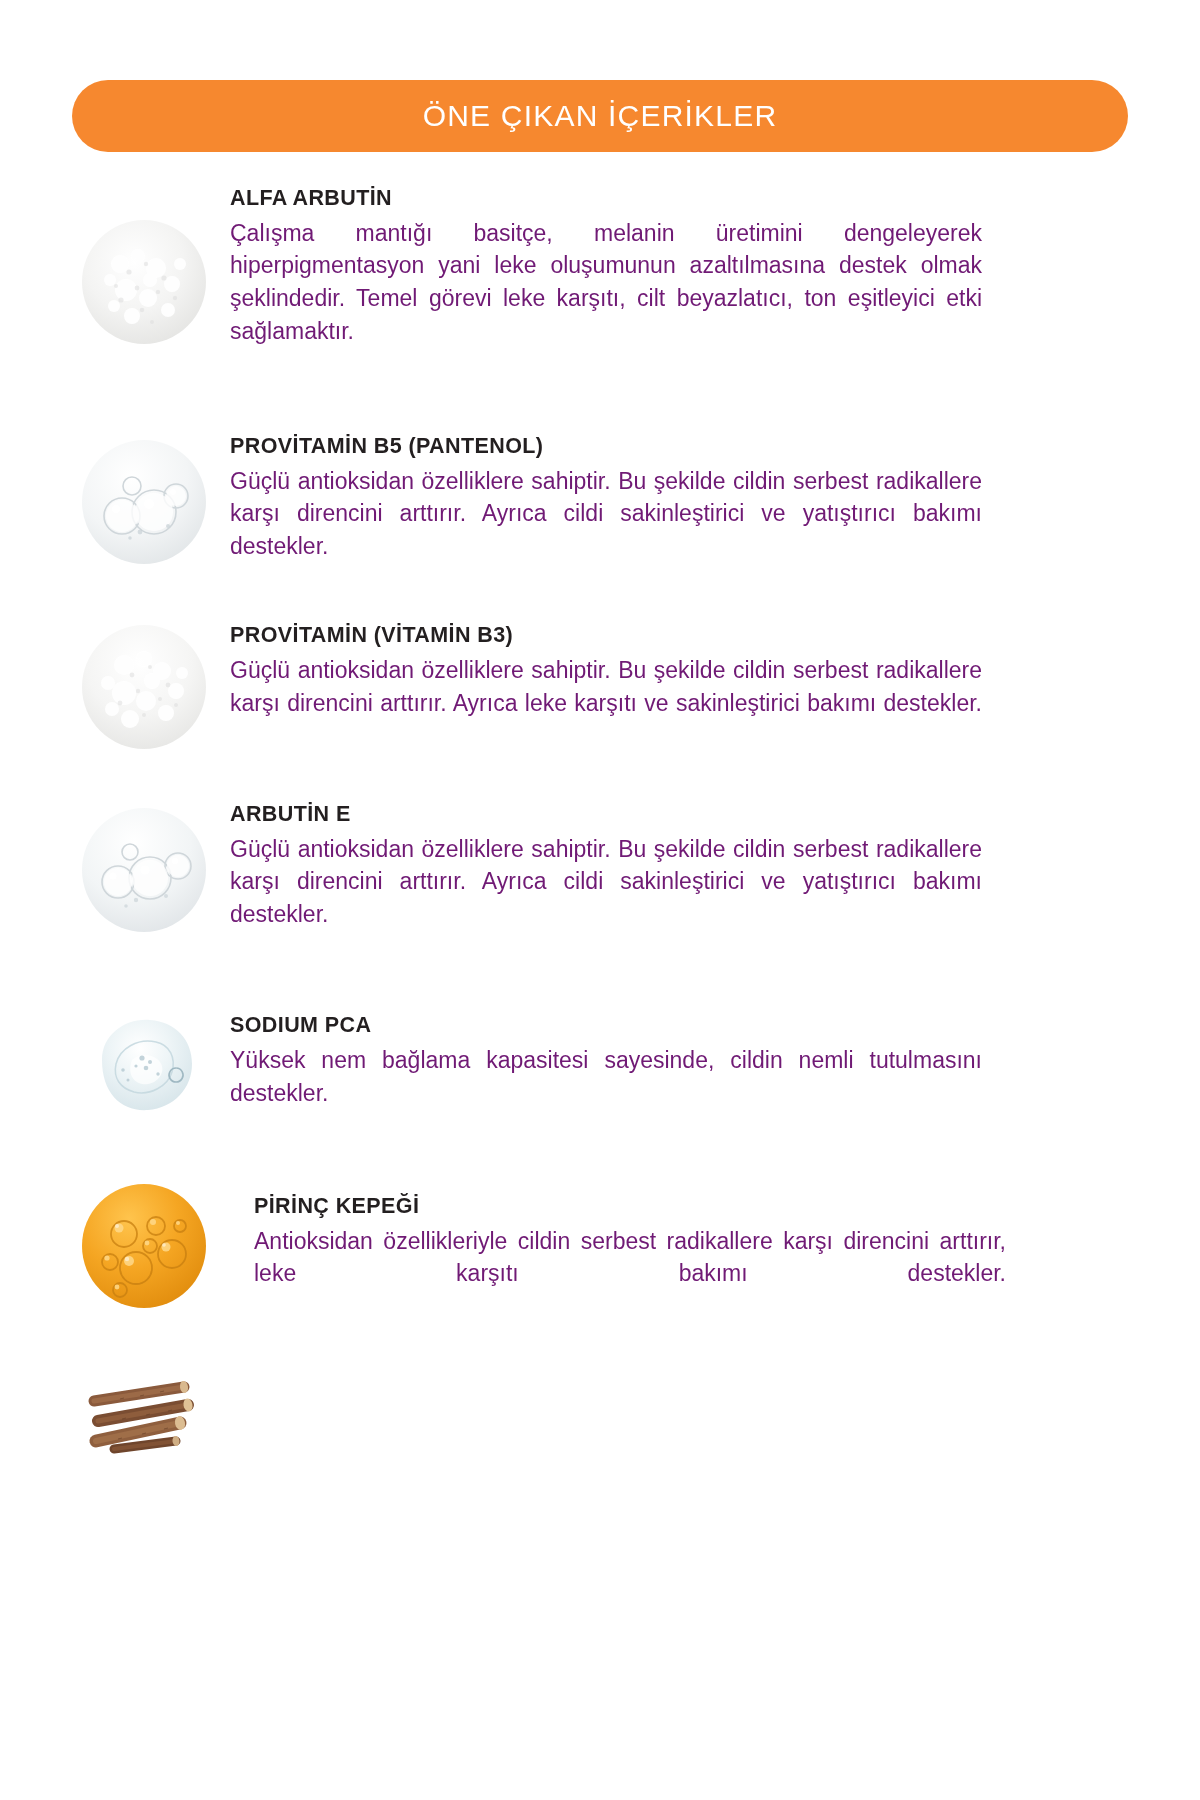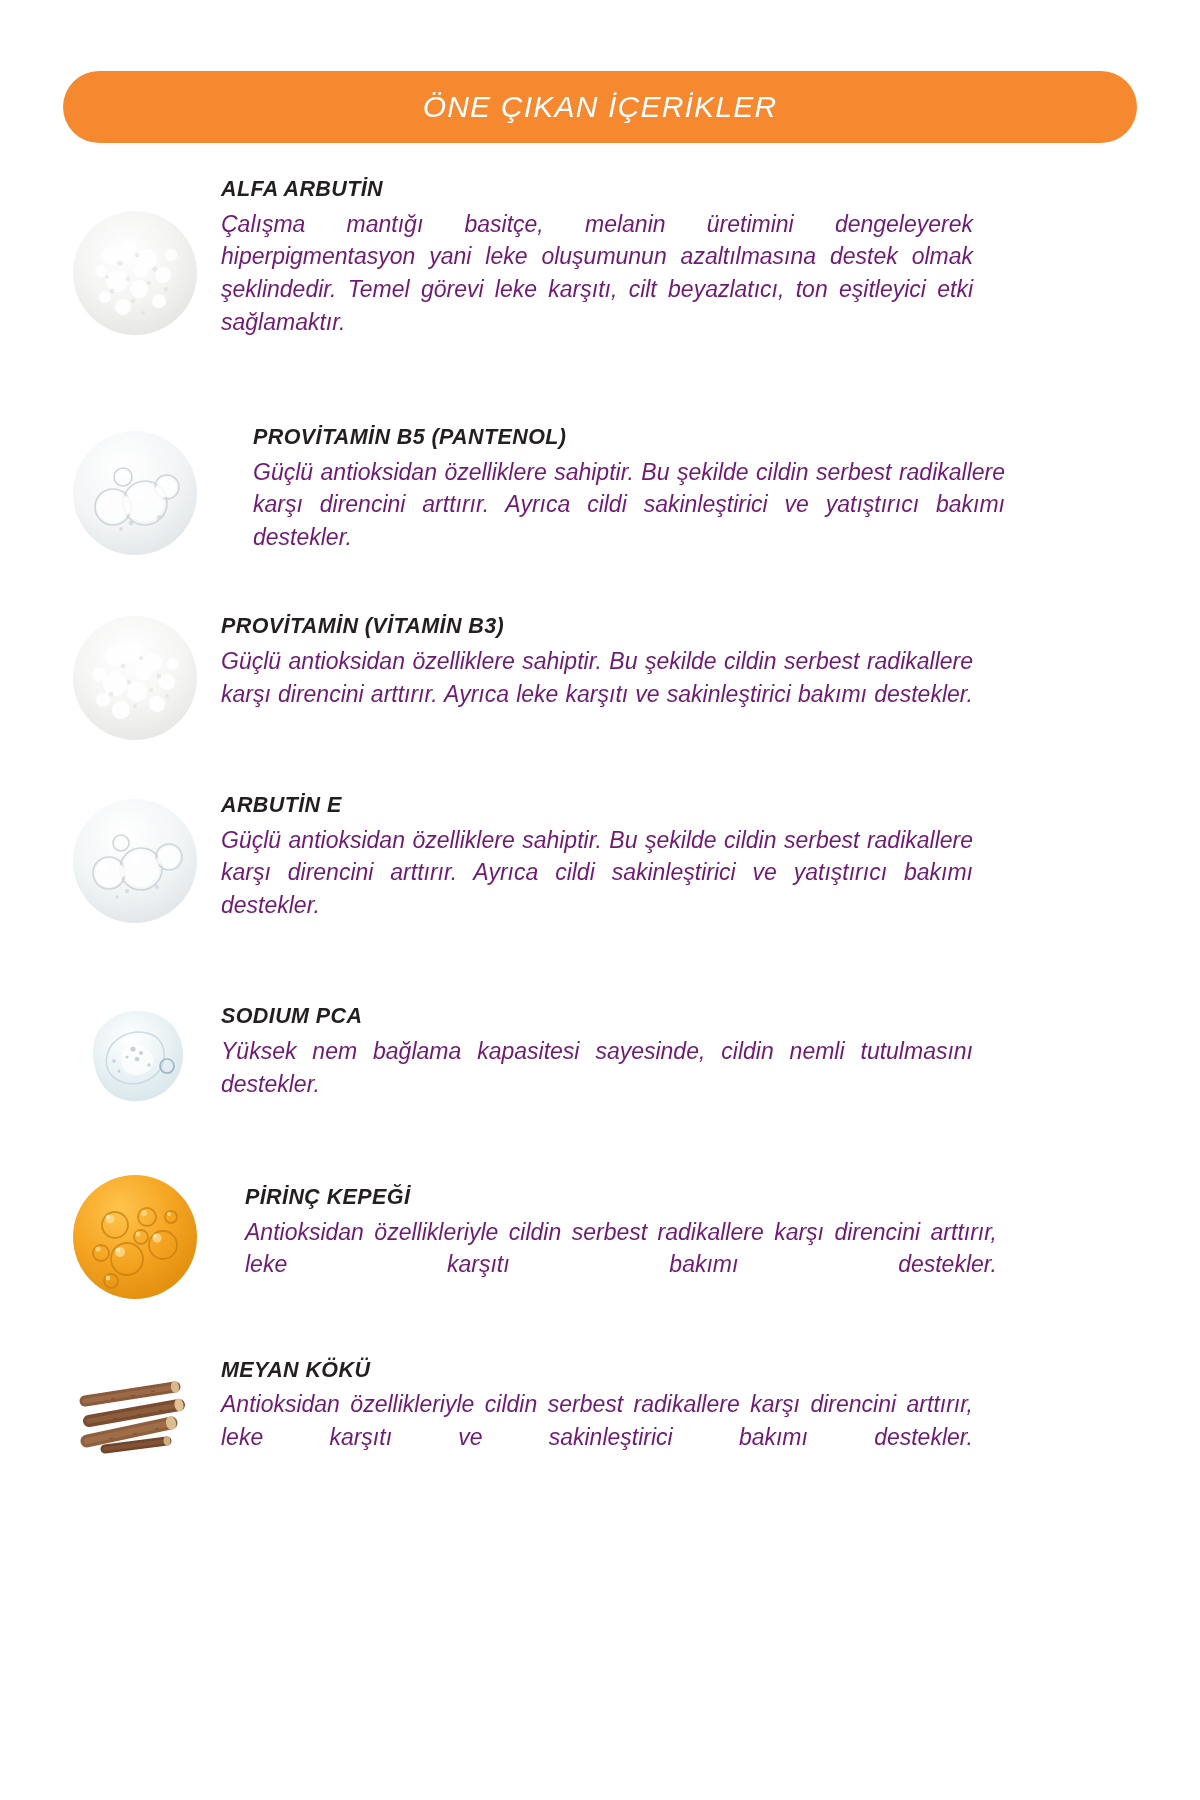--- a/index.html
+++ b/index.html
@@ -13,23 +13,22 @@
   body {
     font-family: "Liberation Sans", sans-serif;
     color: #231f20;
     position: relative;
     overflow: hidden;
   }
 
   .page {
     width: 1200px;
     height: 1800px;
-    padding: 3px;
+    padding: 12px;
     position: relative;
-    font-style: italic;
   }
 
   
   .banner-wrap {
     padding: 68px 60px 0 60px;
   }
   .banner {
     height: 72px;
     border-radius: 36px;
     background: #f6882f;
@@ -88,21 +87,21 @@
     hyphens: none;
   }
   .ing-desc::after {
     content: "";
     display: inline-block;
     width: 100%;
   }
 
   
   .row.r1 { margin-bottom: 28px; }
-  .row.r2 { margin-bottom: 26px; gap: 32px; }
+  .row.r2 { margin-bottom: 26px; }
   .row.r3 { margin-bottom: 24px; }
   .row.r4 { margin-bottom: 26px; }
   .row.r5 { margin-bottom: 28px; }
   .row.r6 { margin-bottom: 26px; gap: 24px; }
   .row.r7 { margin-bottom: 0; }
 
   .row.r1 .body, .row.r3 .body { padding-top: 2px; }
   .row.r2 .body, .row.r4 .body { padding-top: 26px; }
   .row.r5 .body { padding-top: 24px; }
   .row.r6 .body { padding-top: 24px; }
@@ -394,20 +393,16 @@
               <path d="M80,43 L84,42"></path>
             <path d="M42,70 L46,69"></path>
               <path d="M66,66 L70,65"></path>
               <path d="M88,62 L92,61"></path>
             <path d="M38,90 L42,89"></path>
               <path d="M62,85 L66,84"></path>
               <path d="M84,80 L88,79"></path>
           </g>
         </svg>
       </div>
-      <div class="body">
-        <div class="ing-title">MEYAN KÖKÜ</div>
-        <div class="ing-desc">Antioksidan özellikleriyle cildin serbest radikallere karşı direncini arttırır, leke karşıtı ve sakinleştirici bakımı destekler.</div>
-      </div>
     </div>
 
   </div>
 </div>
 
 </body></html>

